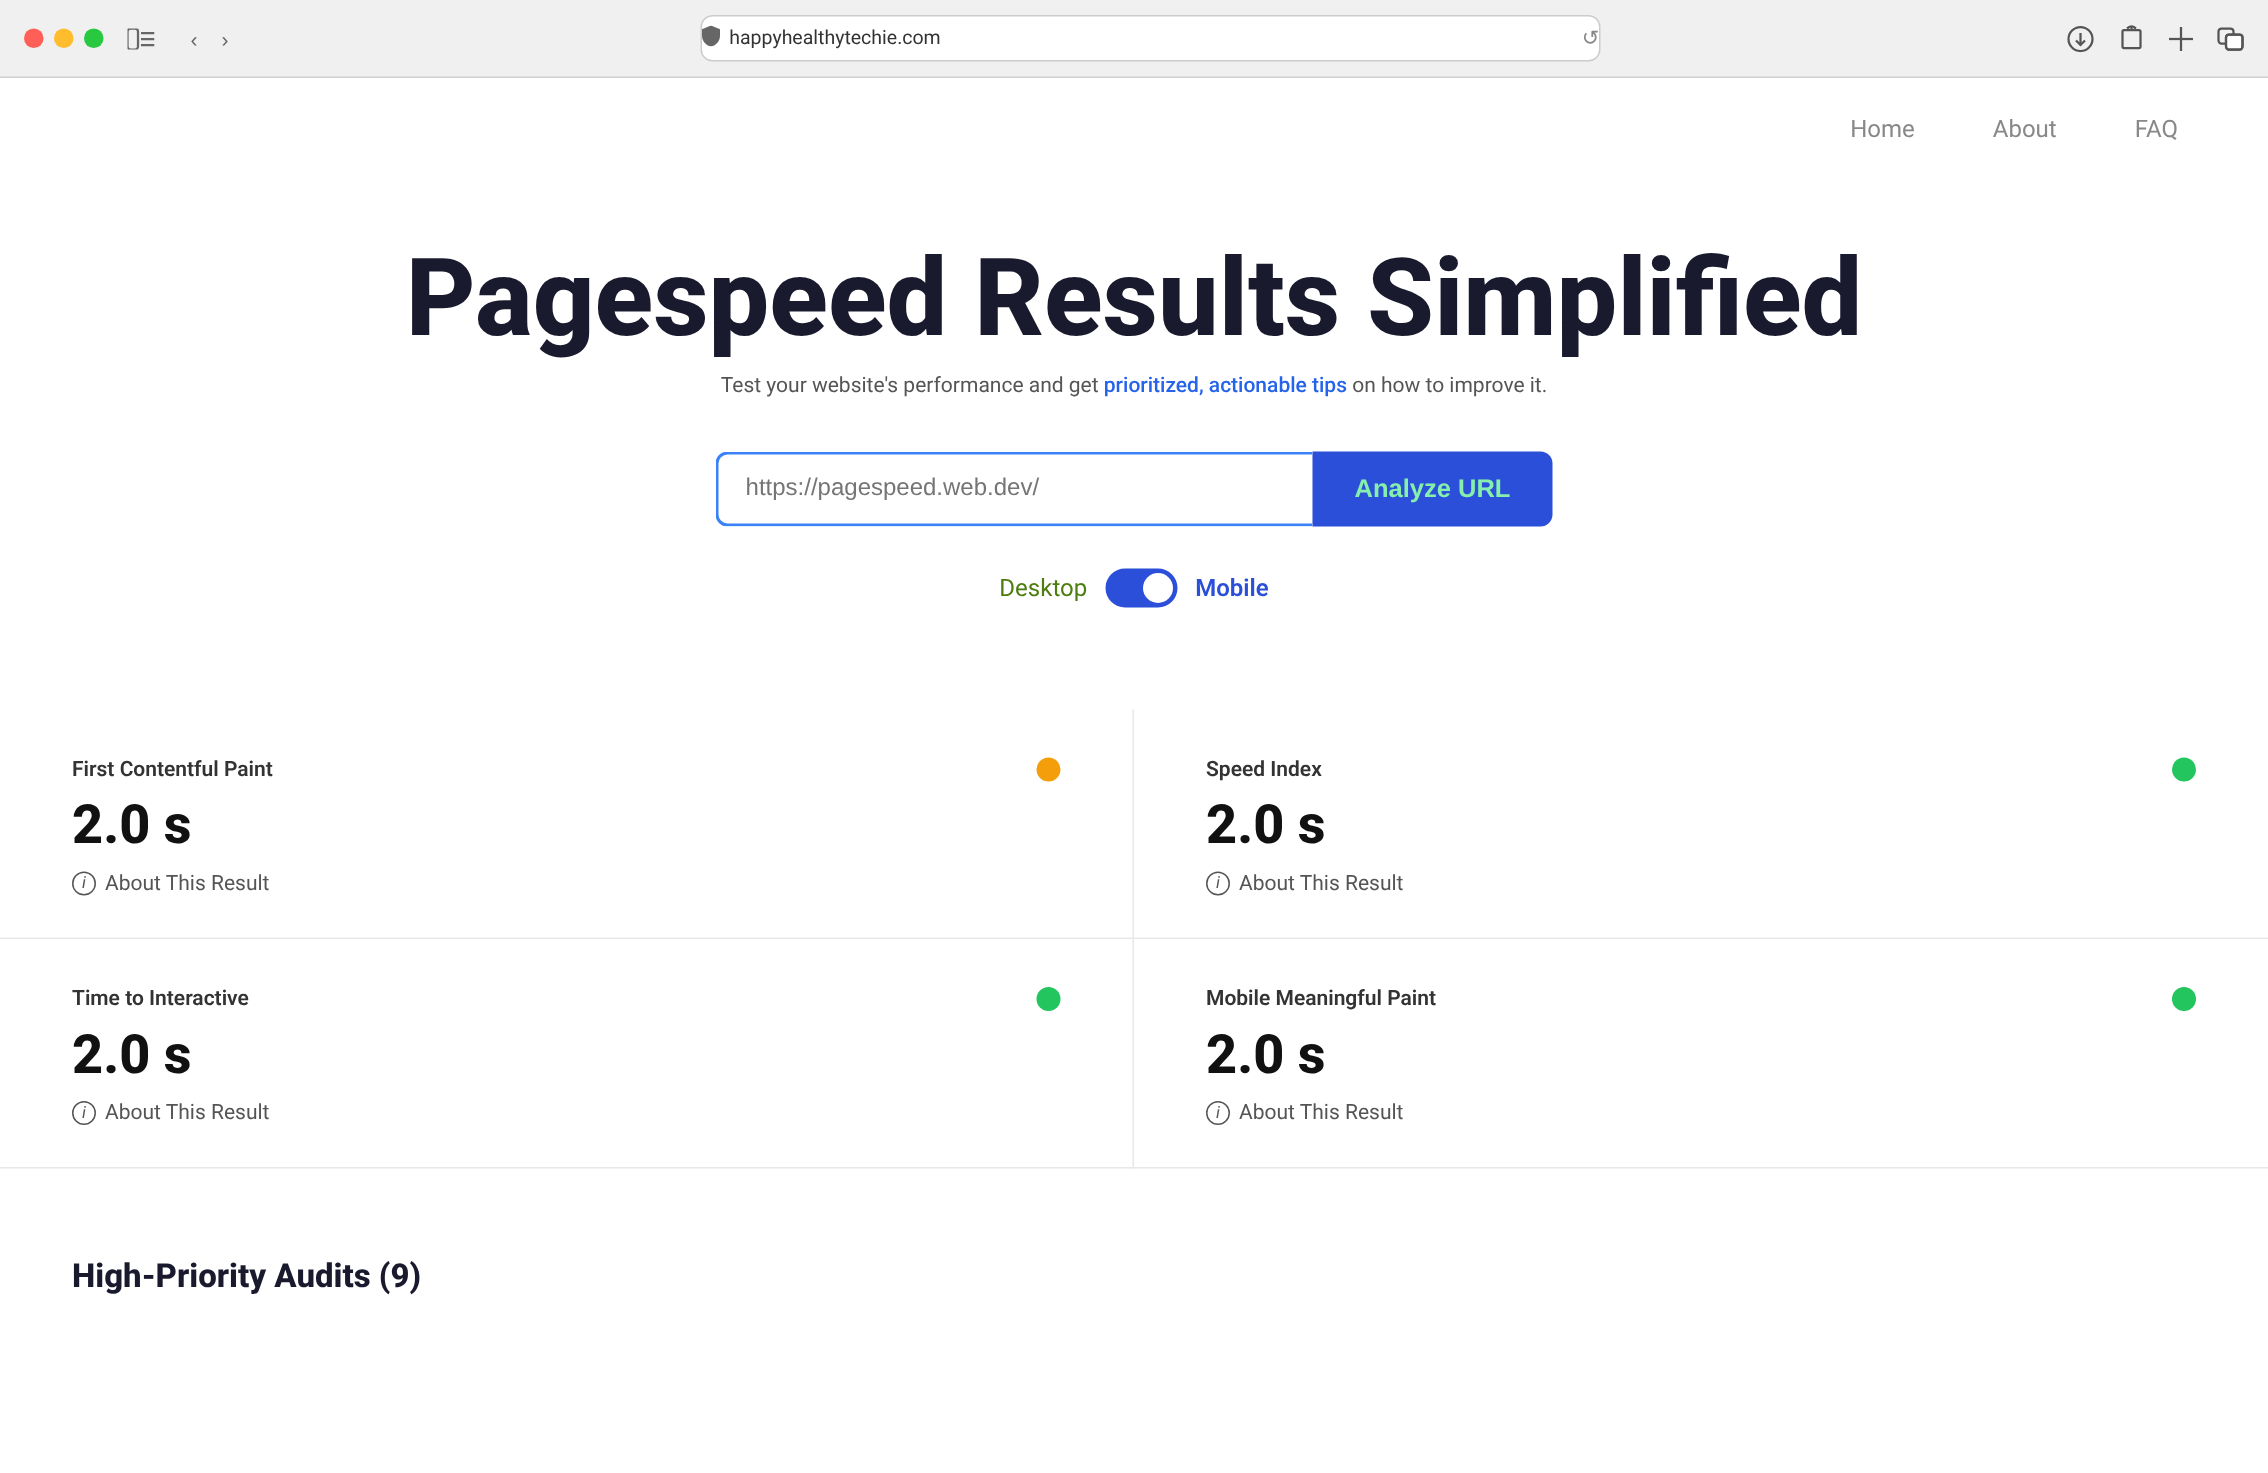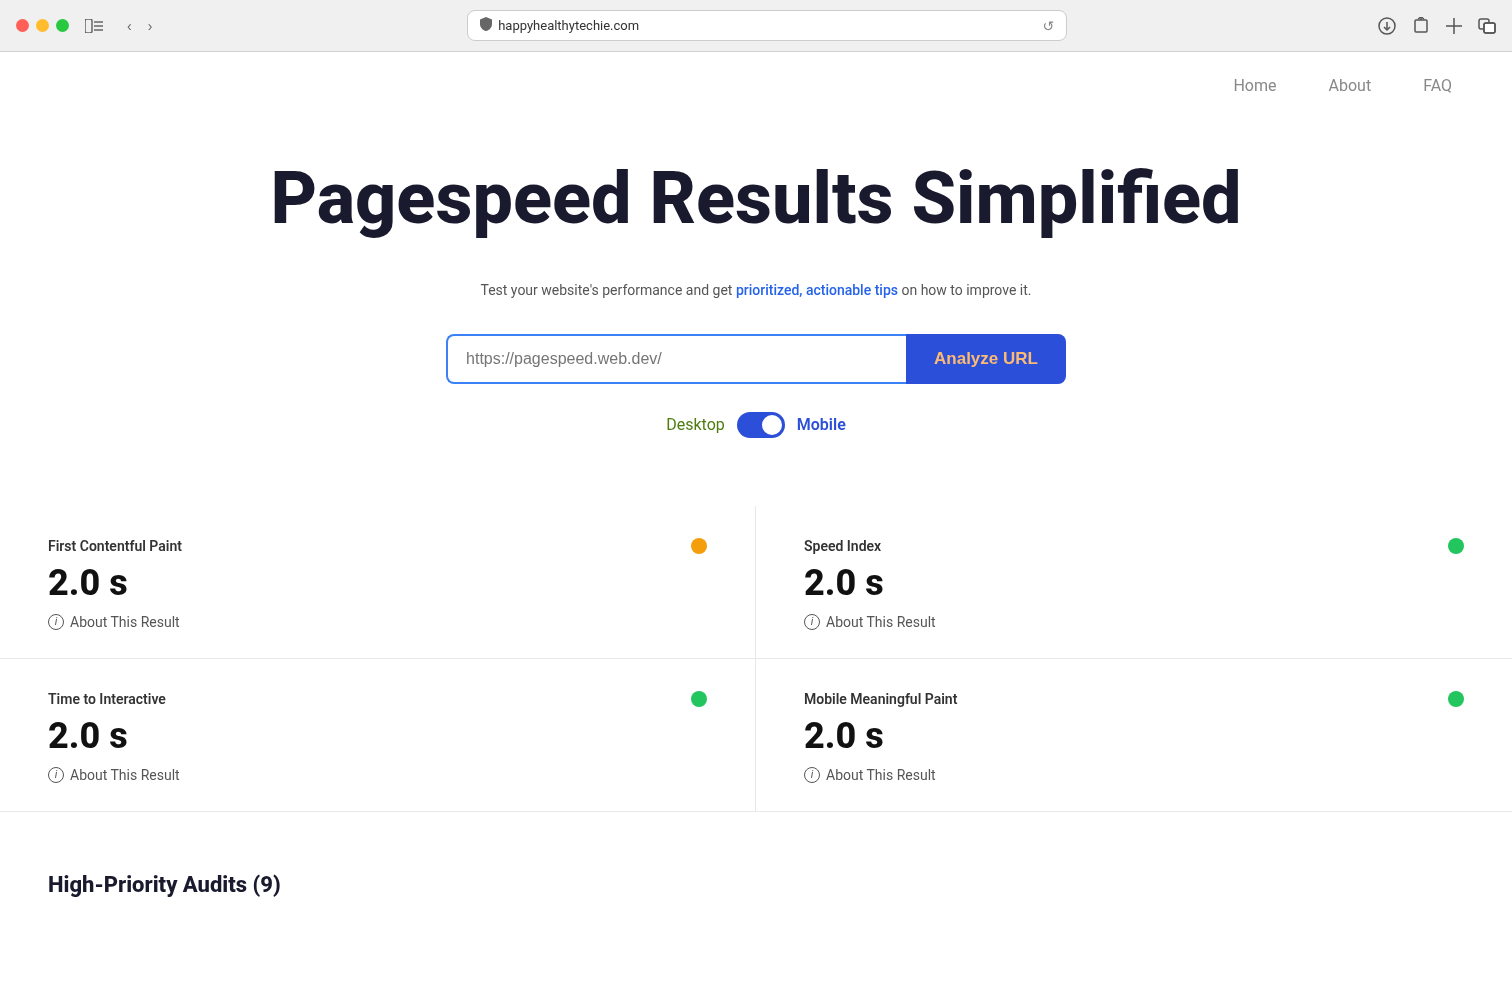--- a/index.html
+++ b/index.html
@@ -59,21 +59,21 @@
       padding: 2px 4px;
       display: flex;
       align-items: center;
     }
 
     .address-bar {
       flex: 1;
       background: #fff;
       border: 1px solid #ccc;
       border-radius: 8px;
-      padding: 6px 12px;
+      padding: 6px 0;
       font-size: 13px;
       color: #333;
       display: flex;
       align-items: center;
       gap: 6px;
       max-width: 600px;
       margin: 0 auto;
     }
 
     .address-bar .shield-icon {
@@ -129,21 +129,21 @@
     .hero {
       text-align: center;
       padding: 40px 20px 20px;
     }
 
     .hero h1 {
       font-size: 72px;
       font-weight: 800;
       color: #1a1a2e;
       line-height: 1.1;
-      margin-bottom: 41px;
+      margin-bottom: 8px;
     }
 
     .hero p {
       font-size: 14px;
       color: #555;
       margin-bottom: 32px;
       line-height: 1.6;
     }
 
     .hero p span.highlight {
@@ -153,34 +153,34 @@
 
     
     .url-form {
       display: flex;
       justify-content: center;
       gap: 0;
       margin-bottom: 28px;
     }
 
     .url-input {
-      width: 460px;
+      width: 398px;
       padding: 14px 18px;
       border: 2px solid #3b82f6;
       border-right: none;
       border-radius: 8px 0 0 8px;
       font-size: 16px;
       color: #555;
       outline: none;
     }
 
     .analyze-btn {
       padding: 14px 28px;
       background: #2b4fd8;
-      color: #fdba74;
+      color: #86efac;
       border: none;
       border-radius: 0 8px 8px 0;
       font-size: 17px;
       font-weight: 600;
       cursor: pointer;
     }
 
     
     .toggle-row {
       display: flex;

